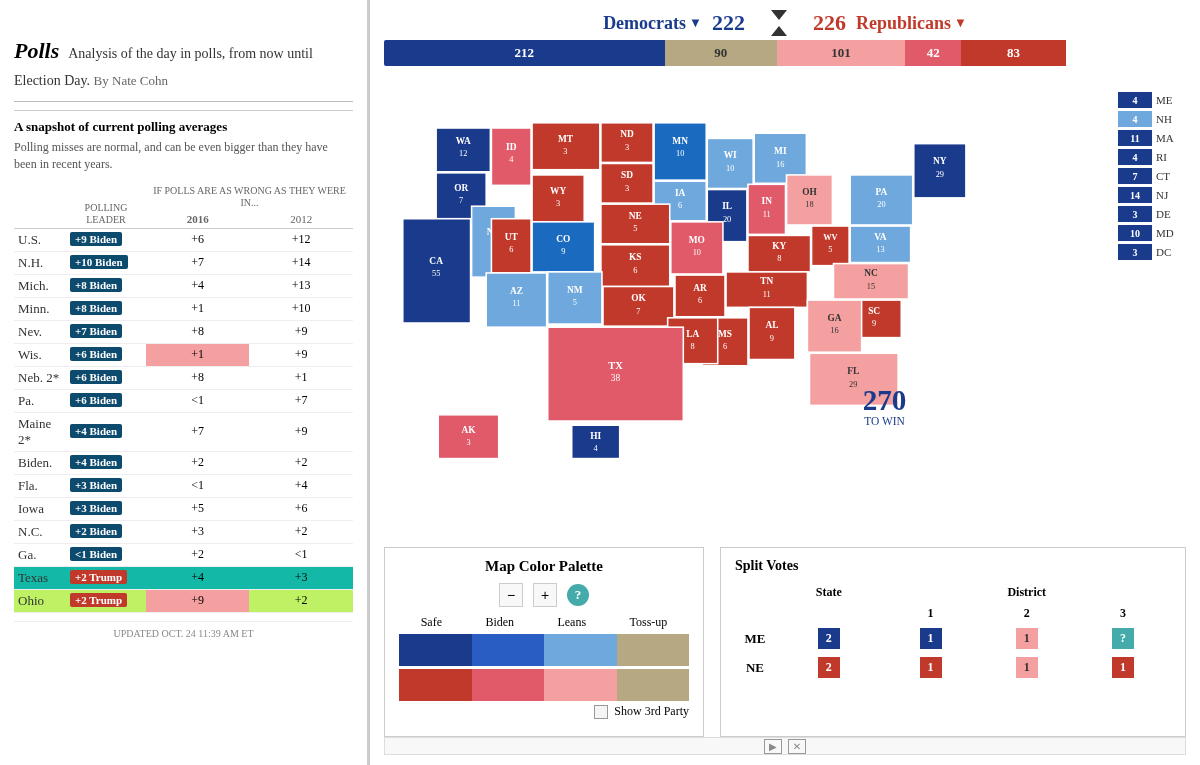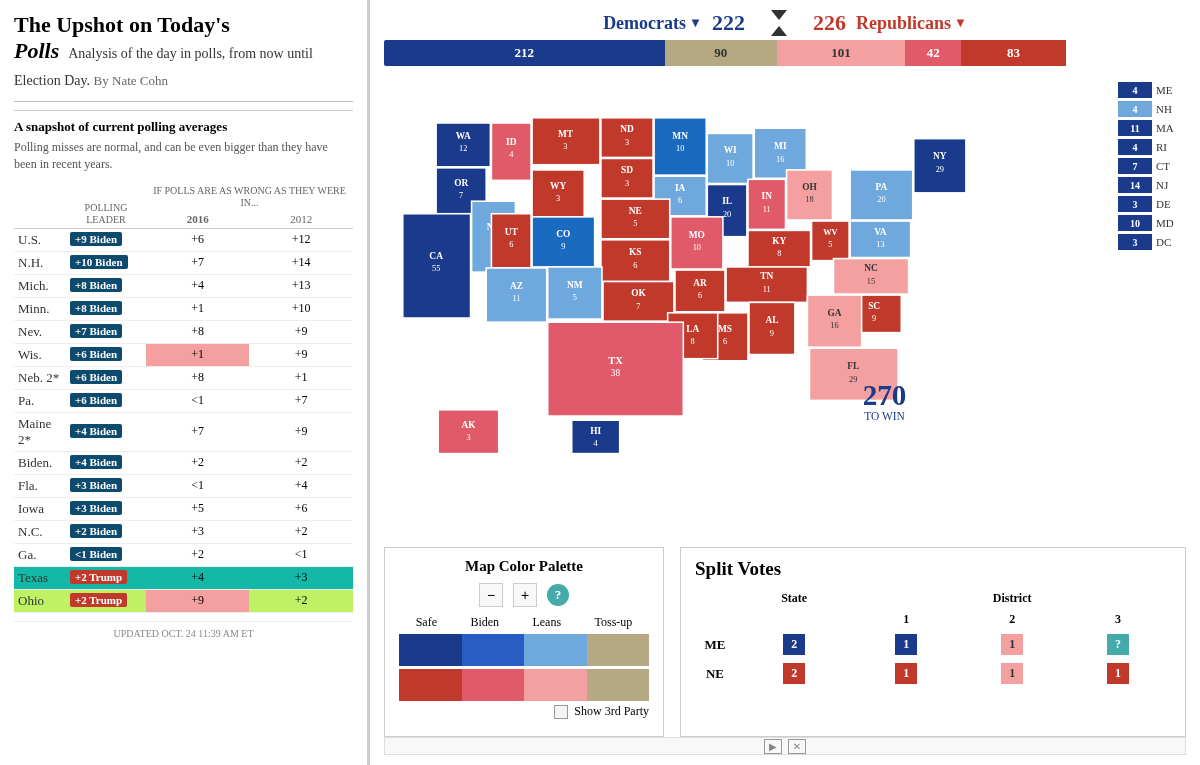--- a/index.html
+++ b/index.html
@@ -58,21 +58,21 @@
     .dem-count { color: #1a3a8c; font-size: 22px; font-weight: bold; margin: 0 10px; }
     .rep-count { color: #c0392b; font-size: 22px; font-weight: bold; margin: 0 10px; }
     .center-indicator { display: flex; flex-direction: column; align-items: center; margin: 0 16px; }
     .triangle-down { width: 0; height: 0; border-left: 8px solid transparent; border-right: 8px solid transparent; border-top: 10px solid #333; }
     .triangle-up { width: 0; height: 0; border-left: 8px solid transparent; border-right: 8px solid transparent; border-bottom: 10px solid #333; }
 
     
     .seat-bar {
       display: flex;
       height: 26px;
-      margin-bottom: 6px;
+      margin-bottom: 16px;
       border-radius: 2px;
       overflow: hidden;
     }
     .seat-seg { display: flex; align-items: center; justify-content: center; font-size: 13px; color: #fff; font-weight: bold; }
 
     
     .map-area {
       flex: 1;
       position: relative;
       display: flex;
@@ -106,56 +106,56 @@
     
     .bottom-section {
       display: flex;
       gap: 16px;
       margin-top: 8px;
       height: 190px;
     }
     .color-palette-box {
       border: 1px solid #ccc;
       padding: 10px 14px;
-      width: 280px;
+      width: 320px;
     }
     .color-palette-title { font-size: 15px; font-weight: bold; text-align: center; margin-bottom: 8px; }
     .palette-controls { display: flex; justify-content: center; align-items: center; gap: 10px; margin-bottom: 8px; }
     .palette-btn { width: 24px; height: 24px; border: 1px solid #ccc; background: #f8f8f8; cursor: pointer; font-size: 14px; display: flex; align-items: center; justify-content: center; }
     .help-circle { width: 22px; height: 22px; border-radius: 50%; background: #4aa; color: #fff; display: flex; align-items: center; justify-content: center; font-size: 13px; font-weight: bold; }
     .palette-labels { display: flex; justify-content: space-around; font-size: 12px; margin-bottom: 4px; }
     .palette-swatches-blue { display: flex; height: 32px; margin-bottom: 3px; }
     .palette-swatches-red { display: flex; height: 32px; margin-bottom: 3px; }
     .palette-swatch { flex: 1; }
     .show-3rd-row { display: flex; align-items: center; justify-content: flex-end; gap: 6px; font-size: 12px; }
     .checkbox-square { width: 14px; height: 14px; border: 1px solid #999; background: #f5f5f5; }
 
     .split-votes-box {
       border: 1px solid #ccc;
       padding: 10px 14px;
       flex: 1;
     }
-    .split-votes-title { font-size: 19px; font-weight: bold; margin-bottom: 8px; }
+    .split-votes-title { font-size: 14px; font-weight: bold; margin-bottom: 8px; }
     .split-table { width: 100%; border-collapse: collapse; font-size: 12px; }
     .split-table th { text-align: center; font-weight: bold; font-size: 12px; padding: 3px 6px; }
     .split-table td { text-align: center; padding: 4px 6px; }
     .split-cell-blue { background: #1a3a8c; color: #fff; font-weight: bold; padding: 4px 8px; }
     .split-cell-red { background: #c0392b; color: #fff; font-weight: bold; padding: 4px 8px; }
     .split-cell-pink { background: #f4a0a0; color: #333; font-weight: bold; }
     .split-cell-q { background: #4aa; color: #fff; font-weight: bold; }
     .state-abbr { font-weight: bold; font-size: 13px; }
 
     .ad-bar { display: flex; align-items: center; justify-content: center; height: 18px; background: #f8f8f8; border: 1px solid #ddd; font-size: 10px; color: #888; gap: 6px; }
   </style>
 </head>
 <body>
 
 <div class="left-panel">
   <div class="left-title">
-    <span>The Upshot on Today's</span><br>
+    <br>
     <span class="italic">Polls</span>
     <span class="left-subtitle" style="font-size:14px;font-weight:normal;display:inline;">
       &nbsp;<span>Analysis of the day in polls, from now until Election Day.</span>
       <span class="byline" style="font-size:13px;color:#666;">By Nate Cohn</span>
     </span>
   </div>
 
   <div style="margin-top:10px; border-top:1px solid #bbb; padding-top:8px;">
     <div class="snapshot-header">A snapshot of current polling averages</div>
     <div class="snapshot-desc">Polling misses are normal, and can be even bigger than they have been in recent years.</div>

